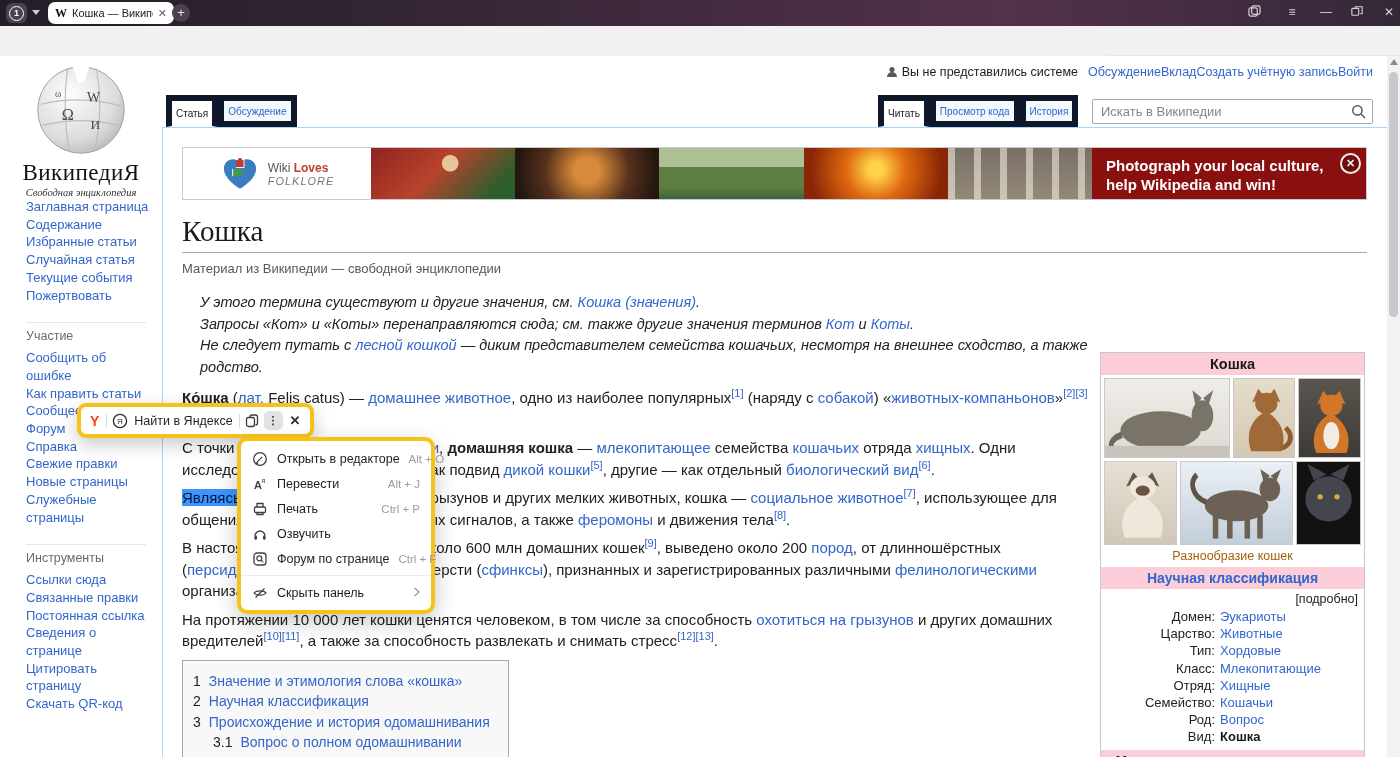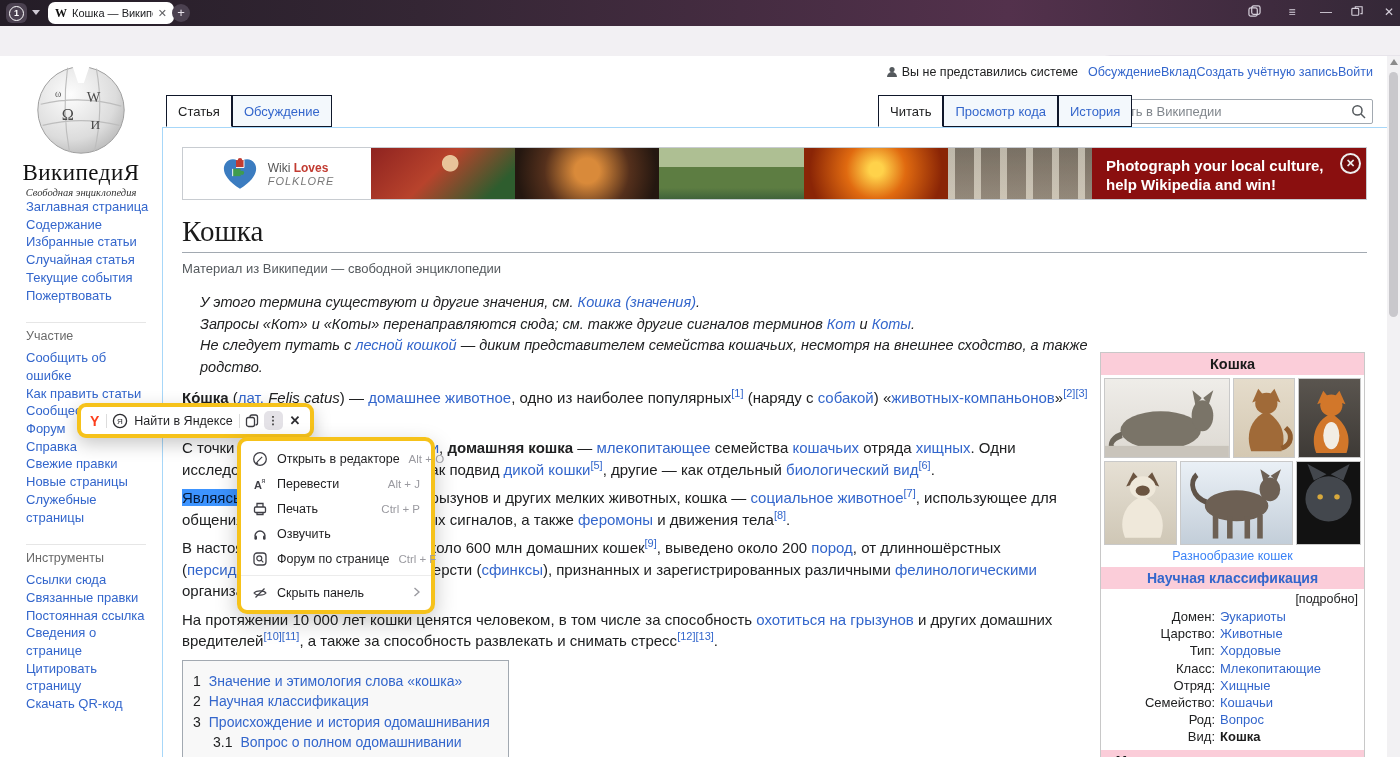--- a/index.html
+++ b/index.html
@@ -53,21 +53,21 @@
   .side-link{font-size:13px;color:#3366cc;line-height:17.7px;white-space:normal;width:126px;cursor:pointer;}
   .side-sec{margin-top:18px;padding-left:26px;}
   .side-head{font-size:12.5px;color:#6a6a6a;border-top:1px solid #e6e6e6;padding-top:6px;width:120px;margin-bottom:6px;}
   .side-sec .side-link{line-height:17.7px;}
   
   .personal{position:absolute;right:27px;top:9px;display:flex;align-items:center;gap:10px;font-size:12.5px;}
   .pstatus{color:#202122;display:flex;align-items:center;gap:4px;}
   .plink{color:#3366cc;cursor:pointer;}
   .vtabs{position:absolute;top:39px;height:32px;display:flex;align-items:stretch;z-index:2;}
   .vt-left{left:166px;} .vt-right{left:878px;}
-  .vtab{font-size:13px;padding:0 11px;display:flex;align-items:center;border:1px solid #0f172a;color:#3366cc;
+  .vtab{font-size:10px;padding:0 4px;display:flex;align-items:center;border:6px solid #0f172a;color:#3366cc;
     background:#f3f8fc;cursor:pointer;}
   .vtab.active{background:#fff;border-bottom:1px solid #fff;color:#202122;}
   .searchbox{position:absolute;left:1092px;top:43px;width:281px;height:25px;}
   .searchbox input{width:100%;height:100%;box-sizing:border-box;border:1px solid #a2a9b1;border-radius:2px;
     padding:0 28px 0 8px;font-size:13px;color:#202122;font-family:"Liberation Sans",sans-serif;}
   .searchbox input::placeholder{color:#80868c;}
   .mag{position:absolute;right:7px;top:5px;}
   
   .banner{position:absolute;left:182px;top:91px;width:1185px;height:53px;border:1px solid #c8ccd1;background:#fff;
     display:flex;box-sizing:border-box;overflow:hidden;}
@@ -90,36 +90,36 @@
   .article{position:absolute;left:182px;top:159px;width:908px;}
   .article h1{font-family:"Liberation Serif",serif;font-weight:normal;font-size:29px;color:#1b1b1b;margin:0;
     padding-bottom:4px;border-bottom:1px solid #a2a9b1;width:1185px;}
   .subtitle{font-size:13px;color:#54595d;margin-top:8px;}
   .hatnotes{margin-top:16px;padding-left:18px;font-style:italic;}
   .hatnote{font-size:14.5px;line-height:21.5px;color:#202122;font-style:italic;}
   .para{font-size:15px;line-height:21.5px;color:#202122;margin:7px 0 0 0;}
   .para:first-of-type{margin-top:9px;}
   .seg-l{color:#3366cc;cursor:pointer;}
   .seg-b{font-weight:bold;}
-  .seg-i{font-style:italic;}
+  .seg-i{}
   .seg-r{color:#3366cc;font-size:11px;vertical-align:super;line-height:0;cursor:pointer;}
   .seg-sel{background:#3d94ff;color:#051a3a;}
   .toc{display:inline-block;margin-top:8px;border:1px solid #a2a9b1;background:#f8f8f8;padding:10px 18px 12px 10px;}
   .toc-row{font-size:14px;line-height:20.5px;white-space:nowrap;cursor:pointer;}
   .toc-n{color:#202122;margin-right:8px;}
   .toc-t{color:#3366cc;}
   .toc-row.l2{margin-left:20px;}
   
   .infobox{position:absolute;left:1100px;top:296px;width:265px;border:1px solid #c8c8c8;background:#fff;box-sizing:border-box;}
   .ib-title{background:#fbcdd9;text-align:center;font-weight:bold;font-size:14.5px;line-height:22px;color:#1b1b1b;}
   .collage{padding:3px;background:#fff;}
   .crow{display:flex;gap:3px;margin-bottom:3px;}
   .ccell{border:1px solid #c9c9c9;box-sizing:border-box;position:relative;overflow:hidden;}
   .ccell svg{position:absolute;left:0;top:0;width:100%;height:100%;}
-  .caption{text-align:center;font-size:12.5px;color:#3b82f6;line-height:17px;padding-bottom:2px;}
+  .caption{text-align:center;font-size:12.5px;color:#a16207;line-height:17px;padding-bottom:2px;}
   .ib-h2{background:#fbcdd9;text-align:center;font-weight:bold;font-size:14px;line-height:22px;color:#3366cc;cursor:pointer;}
   .ib-det{text-align:right;font-size:12.5px;color:#202122;padding:3px 6px 2px 0;cursor:pointer;}
   .tx-row{display:flex;font-size:13px;line-height:17.2px;align-items:center;}
   .tx-l{width:114px;text-align:right;color:#202122;padding-right:5px;flex:none;}
   .tx-v{color:#3366cc;cursor:pointer;}
   .tx-v.bold{color:#1b1b1b;font-weight:bold;cursor:default;}
   .ib-h3{background:#fbcdd9;text-align:center;font-weight:bold;font-size:13.5px;line-height:21px;color:#1b1b1b;margin-top:4px;}
   
   .scrollbar{position:absolute;right:0;top:0;width:13px;bottom:0;background:#f2f1f3;}
   .sb-up{position:absolute;top:3px;left:3px;width:0;height:0;border-left:4px solid transparent;border-right:4px solid transparent;
@@ -360,21 +360,21 @@
         <span>Photograph your local culture, help Wikipedia and win!</span>
         <span class="b-close">✕</span>
       </div>
     </div>
 
     <div class="article">
       <h1>Кошка</h1>
       <div class="subtitle">Материал из Википедии — свободной энциклопедии</div>
       <div class="hatnotes">
         <div class="hatnote"><span>У этого термина существуют и другие значения, см. </span><span class="seg-l">Кошка (значения)</span><span>.</span></div>
-        <div class="hatnote"><span>Запросы «Кот» и «Коты» перенаправляются сюда; см. также другие сигналов терминов </span><span class="seg-l">Кот</span><span> и </span><span class="seg-l">Коты</span><span>.</span></div>
+        <div class="hatnote"><span>Запросы «Кот» и «Коты» перенаправляются сюда; см. также другие значения терминов </span><span class="seg-l">Кот</span><span> и </span><span class="seg-l">Коты</span><span>.</span></div>
         <div class="hatnote"><span>Не следует путать с </span><span class="seg-l">лесной кошкой</span><span> — диким представителем семейства кошачьих, несмотря на внешнее сходство, а также родство.</span></div>
       </div>
       <p class="para"><span class="seg-b">Ко́шка</span><span> (</span><span class="seg-l">лат.</span><span> </span><span class="seg-i">Felis catus</span><span>) — </span><span class="seg-l">домашнее животное</span><span>, одно из наиболее популярных</span><span class="seg-r">[1]</span><span> (наряду с </span><span class="seg-l">собакой</span><span>) «</span><span class="seg-l">животных-компаньонов</span><span>»</span><span class="seg-r">[2][3][4]</span><span>.</span></p>
       <p class="para"><span>С точки зрения </span><span class="seg-l">научной систематики</span><span>, </span><span class="seg-b">домашняя кошка</span><span> — </span><span class="seg-l">млекопитающее</span><span> семейства </span><span class="seg-l">кошачьих</span><span> отряда </span><span class="seg-l">хищных</span><span>. Одни исследователи рассматривают её как подвид </span><span class="seg-l">дикой кошки</span><span class="seg-r">[5]</span><span>, другие — как отдельный </span><span class="seg-l">биологический вид</span><span class="seg-r">[6]</span><span>.</span></p>
       <p class="para"><span class="seg-sel">Являясь</span><span> одиночным охотником на грызунов и других мелких животных, кошка — </span><span class="seg-l">социальное животное</span><span class="seg-r">[7]</span><span>, использующее для общения широкий диапазон звуковых сигналов, а также </span><span class="seg-l">феромоны</span><span> и движения тела</span><span class="seg-r">[8]</span><span>.</span></p>
       <p class="para"><span>В настоящее время в мире живёт около 600 млн домашних кошек</span><span class="seg-r">[9]</span><span>, выведено около 200 </span><span class="seg-l">пород</span><span>, от длинношёрстных (</span><span class="seg-l">персидская кошка</span><span>) до лишённых шерсти (</span><span class="seg-l">сфинксы</span><span>), признанных и зарегистрированных различными </span><span class="seg-l">фелинологическими</span><span> организациями.</span></p>
       <p class="para"><span>На протяжении 10 000 лет кошки ценятся человеком, в том числе за способность </span><span class="seg-l">охотиться на грызунов</span><span> и других домашних вредителей</span><span class="seg-r">[10][11]</span><span>, а также за способность развлекать и снимать стресс</span><span class="seg-r">[12][13]</span><span>.</span></p>
       <div class="toc"><div class="toc-row"><span class="toc-n">1</span><span class="toc-t">Значение и этимология слова «кошка»</span></div><div class="toc-row"><span class="toc-n">2</span><span class="toc-t">Научная классификация</span></div><div class="toc-row"><span class="toc-n">3</span><span class="toc-t">Происхождение и история одомашнивания</span></div><div class="toc-row l2"><span class="toc-n">3.1</span><span class="toc-t">Вопрос о полном одомашнивании</span></div><div class="toc-row"><span class="toc-n">4</span><span class="toc-t">Биология</span></div></div>
     </div>
 

